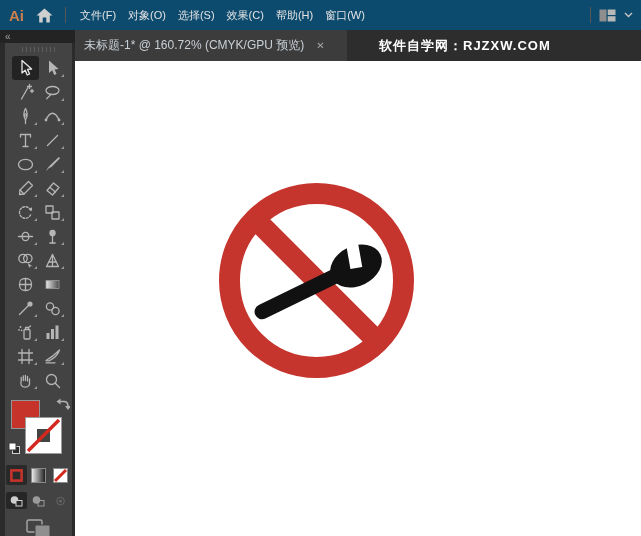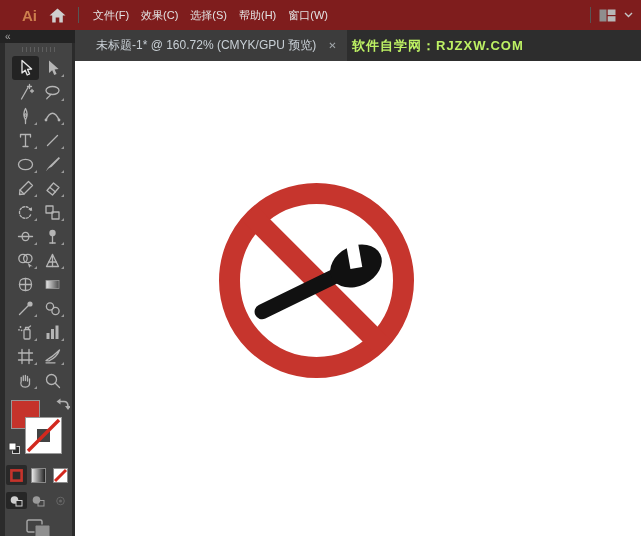--- a/index.html
+++ b/index.html
@@ -1,33 +1,33 @@
 <!DOCTYPE html>
 <html><head>
 <meta charset="utf-8">
 <style>
   html,body{margin:0;padding:0;background:#2d2d2d;}
   *{box-sizing:border-box;font-family:"Liberation Sans",sans-serif;}
   .app{position:relative;width:641px;height:536px;overflow:hidden;background:#2d2d2d;}
 
   
-  .menubar{position:absolute;left:0;top:0;width:641px;height:30px;background:#7f1d1d;display:flex;align-items:center;padding-left:22px;}
+  .menubar{position:absolute;left:0;top:0;width:641px;height:30px;background:#0c4a6e;display:flex;align-items:center;padding-left:9px;}
   .ai-logo{font-size:15px;font-weight:bold;color:#cd7f4e;letter-spacing:0;}
   .home-btn{margin-left:12px;display:flex;align-items:center;}
   .mb-divider{width:1px;height:16px;background:#565656;margin:0 8px 0 12px;}
   .menu{display:flex;height:30px;}
   .menu-item{padding:0 6px;font-size:11px;color:#e3e3e3;line-height:30px;cursor:default;white-space:nowrap;}
   .mb-right{position:absolute;right:8px;top:0;height:30px;display:flex;align-items:center;gap:8px;}
 
   
   .tabbar{position:absolute;left:75px;top:30px;width:566px;height:31px;background:#2d2d2d;display:flex;align-items:stretch;}
-  .doc-tab{width:272px;background:#3c3c3c;display:flex;align-items:center;padding:0 21px;}
+  .doc-tab{width:272px;background:#3c3c3c;display:flex;align-items:center;padding:0 9px;}
   .doc-tab-title{font-size:12px;color:#c9d0d6;white-space:nowrap;}
   .tab-close{margin-left:12px;font-size:10px;color:#a2a7ab;cursor:pointer;}
-  .watermark{margin-left:5px;align-self:center;font-size:13px;font-weight:bold;color:#bef264;letter-spacing:1px;white-space:nowrap;}
+  .watermark{margin-left:32px;align-self:center;font-size:13px;font-weight:bold;color:#ffffff;letter-spacing:1px;white-space:nowrap;}
 
   
   .left-col{position:absolute;left:0;top:30px;width:75px;bottom:0;background:#2b2b2b;}
   .collapse-strip{height:13px;background:#232323;display:flex;align-items:center;padding-left:5px;}
   .collapse-btn{font-size:10px;line-height:10px;color:#a5a5a5;cursor:pointer;}
   .tool-panel{position:absolute;left:5px;top:13px;width:67px;bottom:0;background:#434343;}
   .grip{height:12px;display:flex;align-items:center;justify-content:center;}
   .grip-dots{width:34px;height:5px;background:repeating-linear-gradient(90deg,#5e5e5e 0 1px,transparent 1px 4px);}
   .tools{display:grid;grid-template-columns:27px 27px;grid-auto-rows:24px;justify-content:center;margin-top:1px;}
   .tool{position:relative;display:flex;align-items:center;justify-content:center;cursor:pointer;}
@@ -66,22 +66,23 @@
   <div class="menubar">
     <span class="ai-logo">Ai</span>
     <span class="home-btn">
       <svg width="17" height="15" viewBox="0 0 17 15">
           <path d="M8.5,0.5 L16.5,7.5 H13.8 V14.5 H10.3 V9.6 H6.7 V14.5 H3.2 V7.5 H0.5 Z" fill="#cfcfcf"></path>
         </svg>
     </span>
     <span class="mb-divider"></span>
     <div class="menu">
       <span class="menu-item">文件(F)</span>
+      <span class="menu-item">对象(O)</span>
+      <span class="menu-item">选择(S)</span>
       <span class="menu-item">效果(C)</span>
-      <span class="menu-item">选择(S)</span>
       <span class="menu-item">帮助(H)</span>
       <span class="menu-item">窗口(W)</span>
     </div>
     <div class="mb-right">
       <span class="mb-divider" style="margin:0;"></span>
       <svg width="17" height="13" viewBox="0 0 17 13">
           <rect x="0.5" y="0.5" width="7" height="12" fill="#8e8e8e"></rect>
           <rect x="8.7" y="0.5" width="7.8" height="5.5" fill="#b8b8b8"></rect>
           <rect x="8.7" y="7.2" width="7.8" height="5.3" fill="#b8b8b8"></rect>
         </svg>

